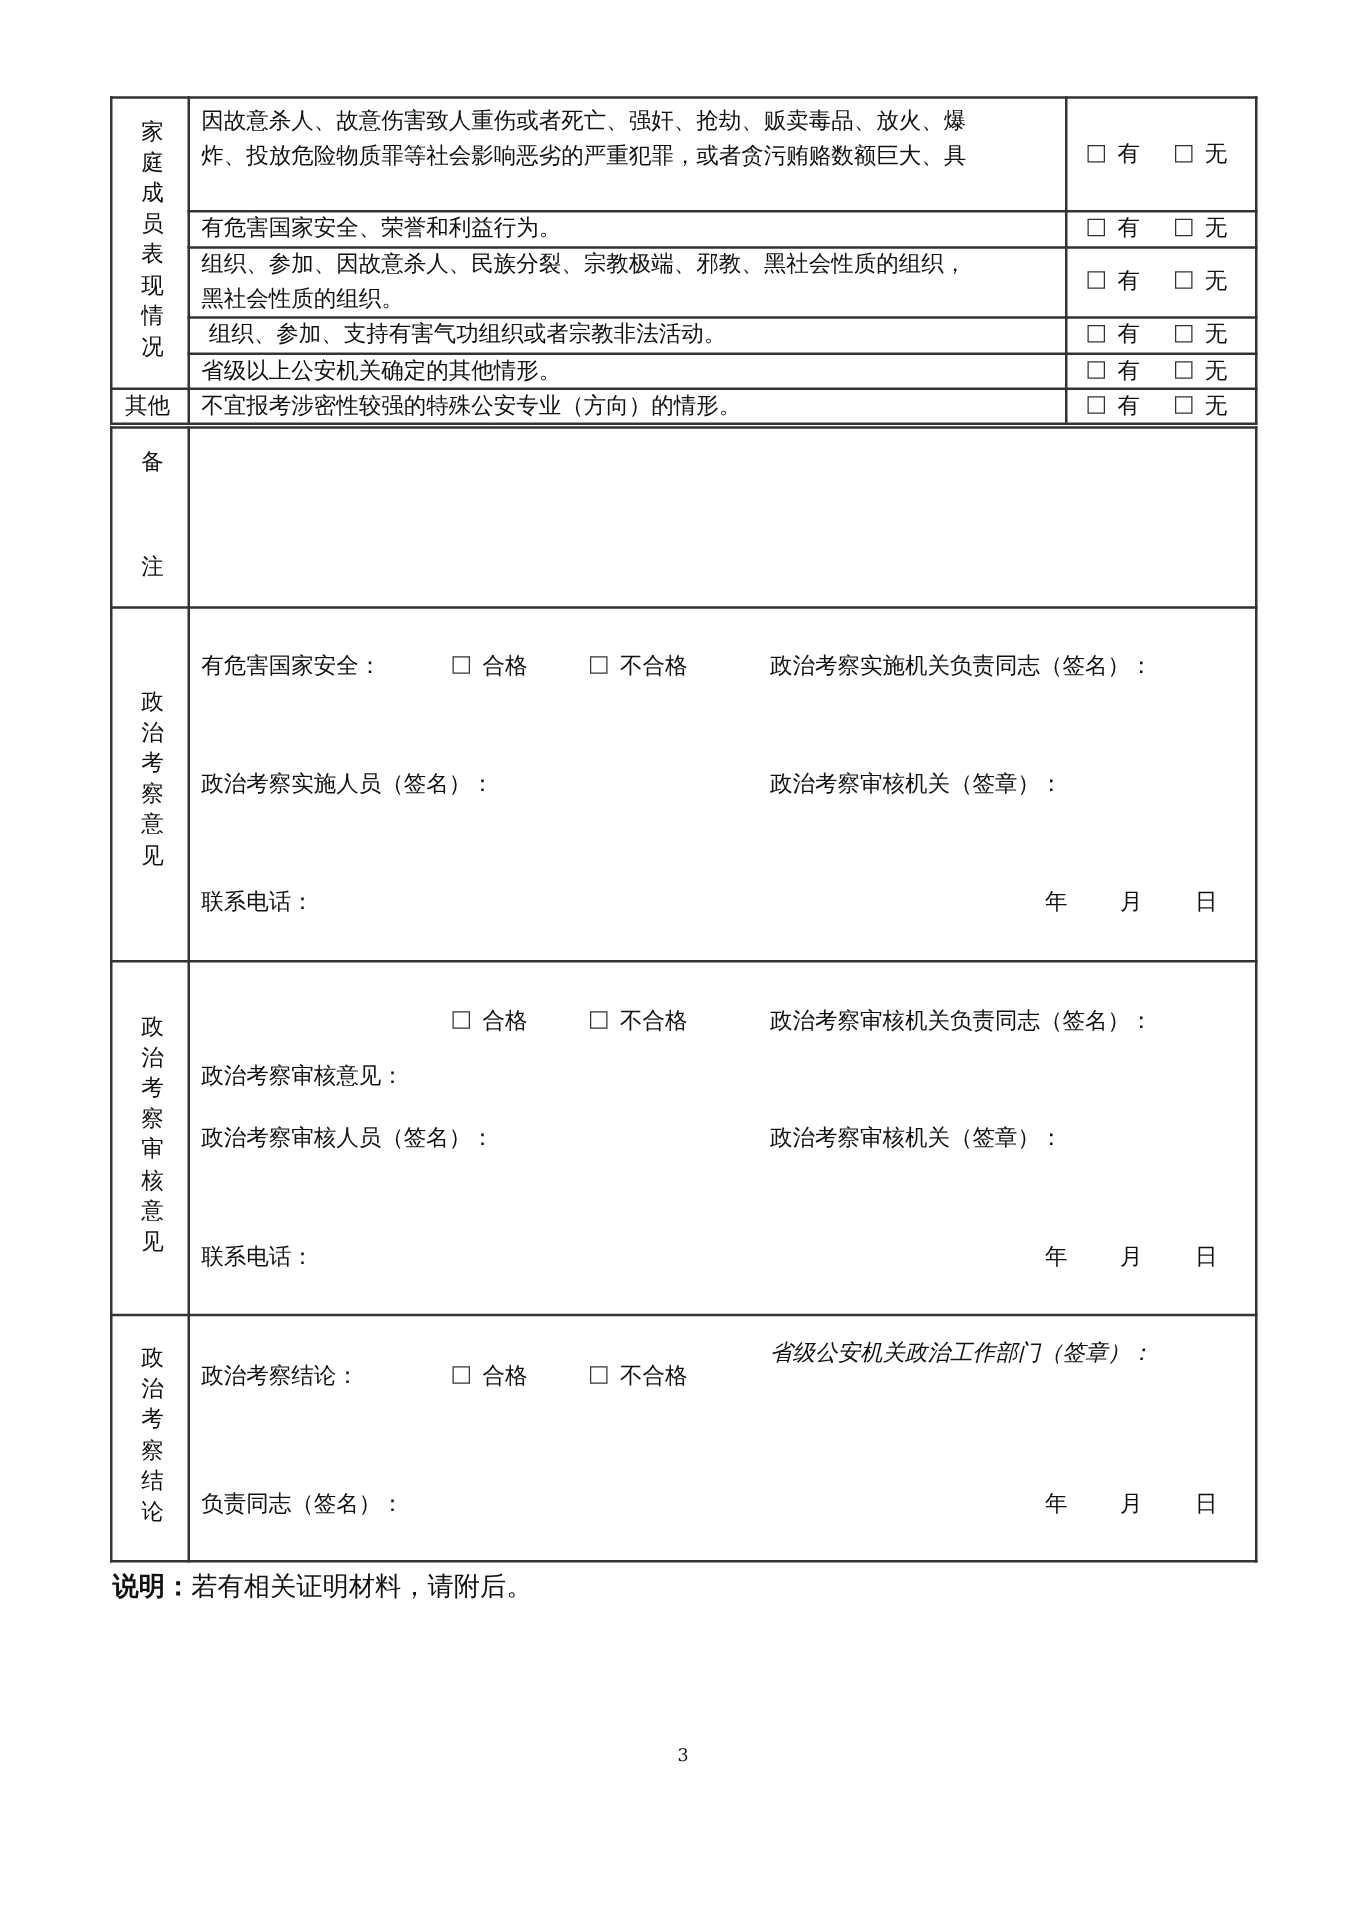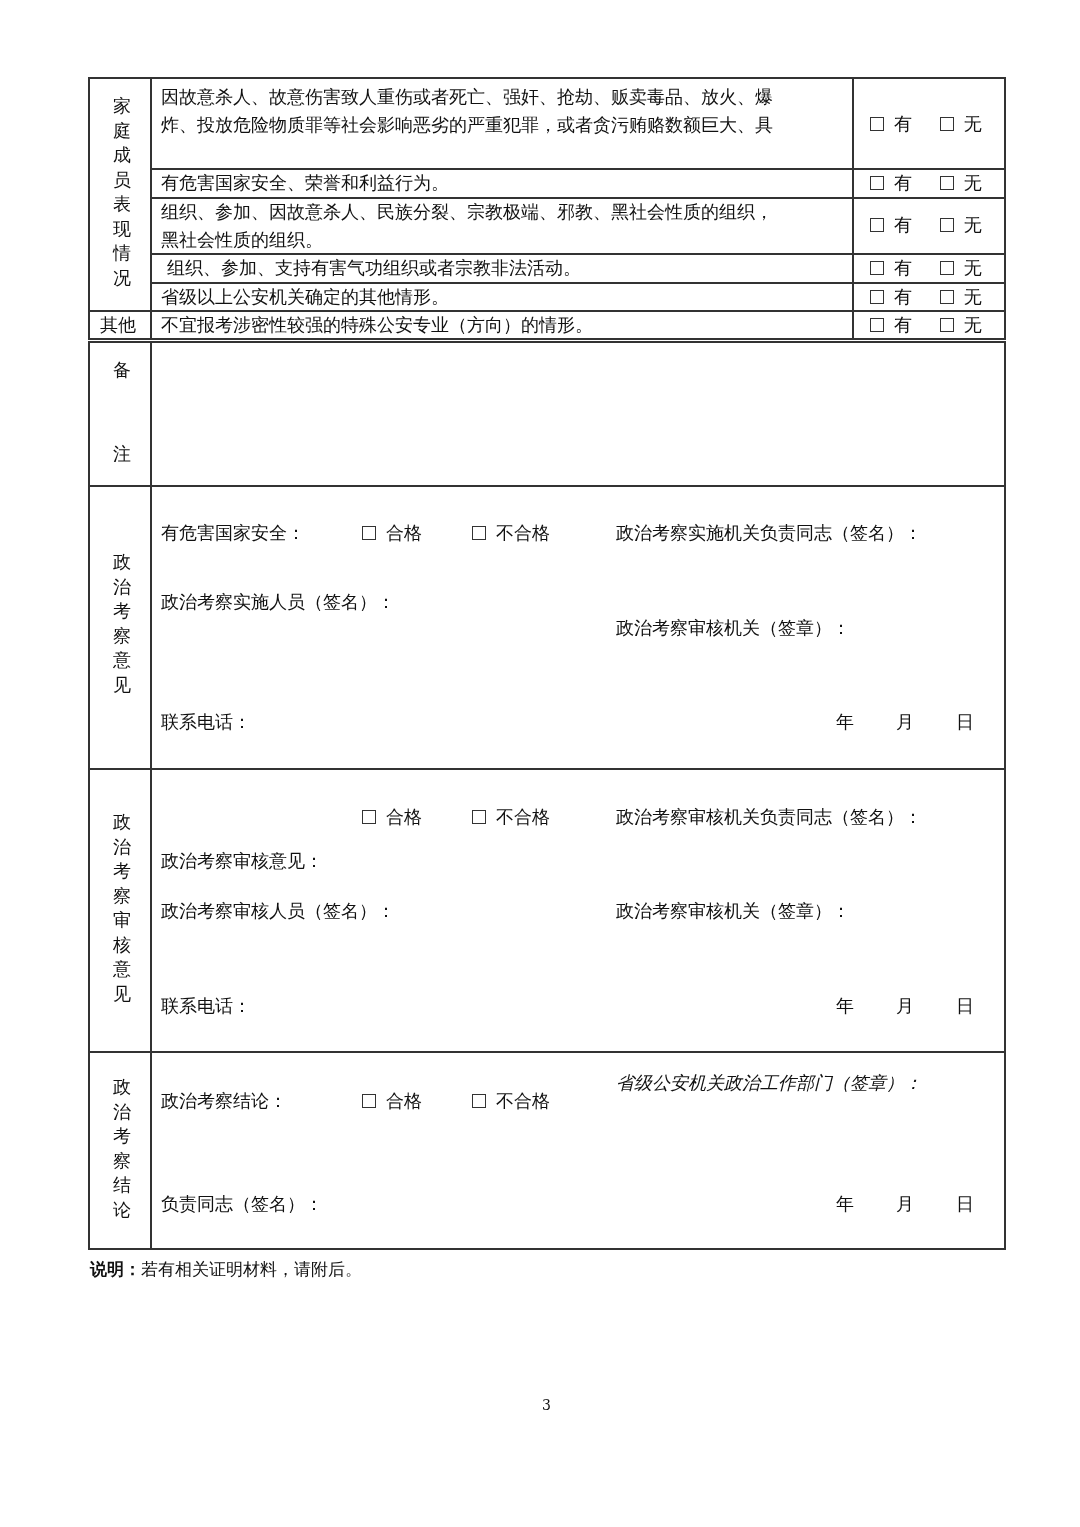--- a/index.html
+++ b/index.html
@@ -4,21 +4,21 @@
 <style>
   html, body { margin:0; padding:0; background:#fff; }
   body { width:1080px; height:1527px; position:relative; font-family:"DejaVu Sans", sans-serif; color:#111; overflow:hidden; }
   .abs { position:absolute; }
   .line { position:absolute; background:#333; }
   .txt { position:absolute; font-size:18px; line-height:28px; white-space:nowrap; }
   .vlabel { position:absolute; font-size:18px; text-align:center; width:60px; }
   .vlabel span { display:block; line-height:24.5px; }
   .cb { display:inline-block; width:14px; height:14px; border:1.5px solid #333; vertical-align:-1px; margin-right:10px; box-sizing:border-box; }
   .opt { position:absolute; font-size:18px; line-height:28px; white-space:nowrap; }
-  .note { position:absolute; font-size:17px; line-height:24px;text-align:right; }
+  .note { position:absolute; font-size:21px; line-height:24px;text-align:right; }
   .pagenum { position:absolute; font-family:"DejaVu Serif", serif; font-size:14px; }
 </style>
 </head>
 <body>
 
 <div>
 
   <div class="line" style="left:88px;top:77px;width:918px;height:2px;"></div>
   <div class="line" style="left:88px;top:338px;width:918px;height:2px;"></div>
   <div class="line" style="left:88px;top:77px;width:2px;height:263px;"></div>
@@ -113,21 +113,21 @@
     <span>治</span>
     <span>考</span>
     <span>察</span>
     <span>意</span>
     <span>见</span>
   </div>
   <div class="txt" style="left:161px;top:519px;">有危害国家安全：</div>
   <div class="opt" style="left:362px;top:519px;"><span class="cb"></span><span>合格</span></div>
   <div class="opt" style="left:472px;top:519px;"><span class="cb"></span><span>不合格</span></div>
   <div class="txt" style="left:616px;top:519px;">政治考察实施机关负责同志（签名）：</div>
-  <div class="txt" style="left:161px;top:588px;">政治考察实施人员（签名）：</div>
+  <div class="txt" style="left:161px;top:614px;">政治考察实施人员（签名）：</div>
   <div class="txt" style="left:616px;top:614px;">政治考察审核机关（签章）：</div>
   <div class="txt" style="left:161px;top:708px;">联系电话：</div>
   <div class="txt" style="left:836px;top:708px;">年</div>
   <div class="txt" style="left:896px;top:708px;">月</div>
   <div class="txt" style="left:956px;top:708px;">日</div>
 
   <div class="vlabel" style="left:92px;top:810px;">
     <span>政</span>
     <span>治</span>
     <span>考</span>

